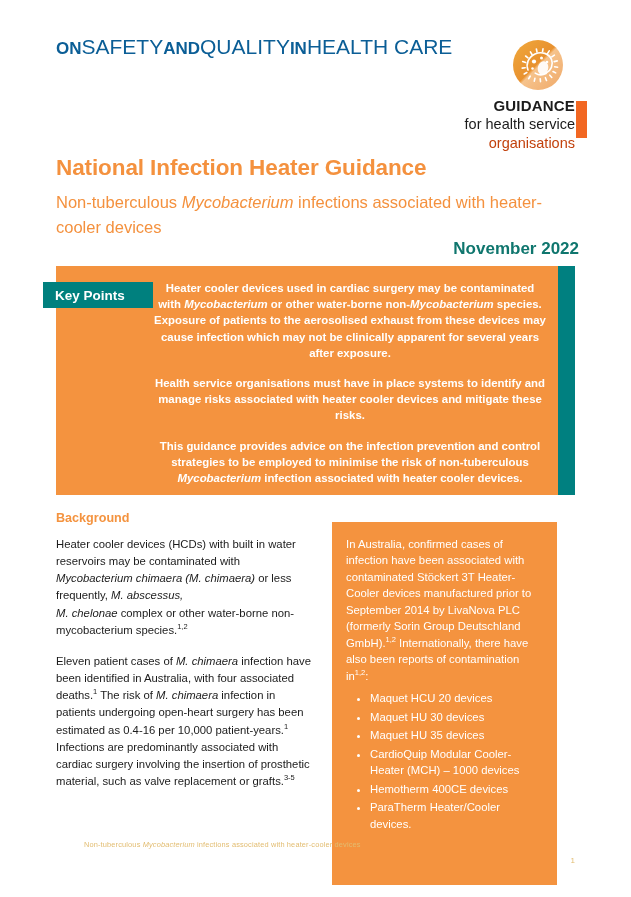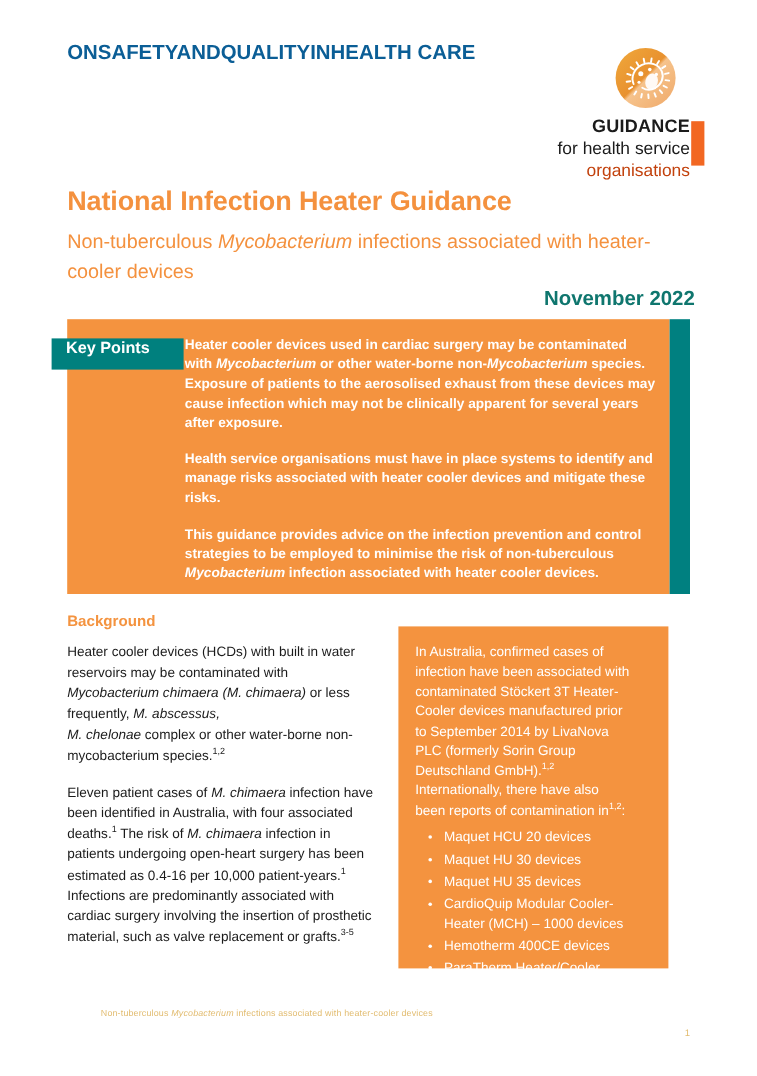--- a/index.html
+++ b/index.html
@@ -15,21 +15,21 @@
   
   .masthead{position:absolute;left:56px;top:33px;}
   .mh-l1{
     font-size:15.5px;font-weight:bold;letter-spacing:0.2px;
     color:#1B9BD8;line-height:1.18;white-space:nowrap;
   }
   .mh-l2{
     font-size:14px;color:#0B5E96;line-height:1.2;white-space:nowrap;
     margin-top:1px;
   }
-  .mh-l2 .big{font-size:17px;font-weight:bold;}
+  .mh-l2 .big{font-size:21px;font-weight:normal;}
   .mh-l2 .sm{font-size:17px;font-weight:bold;}
 
   
   .logo{position:absolute;left:512px;top:39px;width:52px;height:52px;}
   .logo svg{display:block;}
 
   
   .guidance{position:absolute;right:56px;top:96px;text-align:right;}
   .g-line1{font-size:15px;font-weight:bold;color:#1b1b1b;line-height:1.28;letter-spacing:.2px;}
   .g-line2{font-size:14.5px;color:#1b1b1b;line-height:1.28;}
@@ -51,47 +51,47 @@
     font-size:17px;font-weight:bold;color:#0f766e;
   }
 
   
   .kp-box{position:absolute;left:56px;top:266px;width:502px;height:229px;background:#F4933F;}
   .kp-teal{position:absolute;left:558px;top:266px;width:17px;height:229px;background:#008080;}
   .kp-tab{
     position:absolute;left:43px;top:282px;width:110px;height:26px;
     background:#00807E;color:#ffffff;
     font-size:13.5px;font-weight:bold;
-    display:flex;align-items:flex-start;padding-left:12px;box-sizing:border-box;
+    display:flex;align-items:center;padding-left:12px;box-sizing:border-box;
   }
   .kp-text{
     position:absolute;left:154px;top:280px;width:392px;
-    color:#ffffff;font-size:11.4px;font-weight:bold;line-height:1.42;
+    color:#ffffff;font-size:11.4px;font-weight:bold;line-height:1.42;text-align:center;
   }
   .kp-text p{margin:0 0 14px 0;}
   .kp-text p:last-child{margin-bottom:0;}
   .kp-text i{font-style:italic;}
 
   
   .bg-head{
     position:absolute;left:56px;top:511px;
     font-size:12.6px;font-weight:bold;color:#F4933F;
   }
   .col-left{
     position:absolute;left:56px;top:536px;width:260px;
     font-size:11.3px;color:#1b1b1b;line-height:1.52;
   }
   .col-left p{margin:0 0 14px 0;}
   .col-left p:last-child{margin-bottom:0;}
   .col-left i{font-style:italic;}
   sup{font-size:7.5px;vertical-align:super;line-height:0;}
 
   .sidebox{
-    position:absolute;left:332px;top:522px;width:225px;height:285px;
-    background:#F4933F;box-sizing:border-box;padding:14px 30px 10px 14px;
+    position:absolute;left:332px;top:522px;width:225px;height:363px;
+    background:#F4933F;box-sizing:border-box;padding:14px 14px 10px 14px;
   }
   .sidebox .sb-p{
     color:#ffffff;font-size:11.3px;line-height:1.46;margin:0;
   }
   .sidebox ul{
     margin:6px 0 0 0;padding-left:24px;color:#ffffff;
     font-size:11.3px;line-height:1.46;
   }
   .sidebox li{margin:0 0 2px 0;}
 

